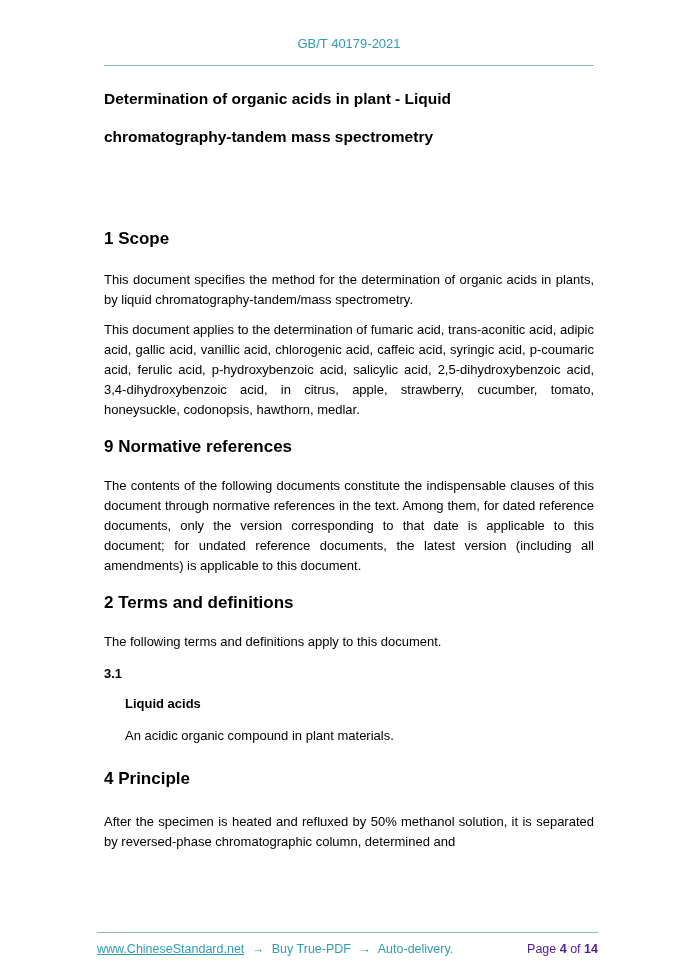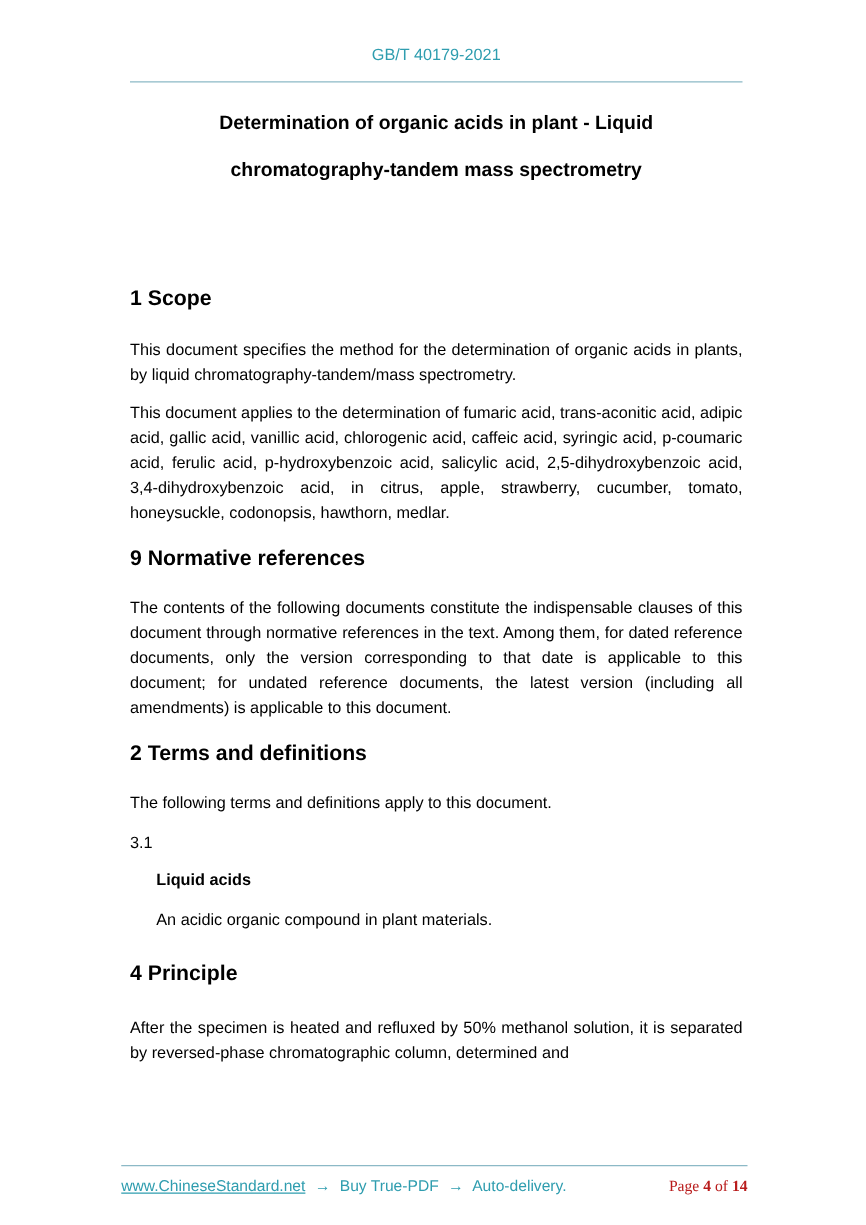--- a/index.html
+++ b/index.html
@@ -18,21 +18,21 @@
     text-align: center;
     color: #2f9daf;
     font-size: 13px;
     line-height: 16px;
     margin-bottom: 13px;
   }
   .rule { border: none; border-top: 1px solid #8cb9c6; height: 0; }
 
   .doc-title {
     margin-top: 14px;
-    text-align: center;
+    text-align: left;
     font-weight: bold;
     font-size: 15.5px;
     line-height: 38px;
     color: #000000;
   }
 
   .h-section {
     font-size: 17px;
     font-weight: bold;
     line-height: 22px;
@@ -50,21 +50,21 @@
   .mt20 { margin-top: 20px; }
   .mt18 { margin-top: 18px; }
   .mt14 { margin-top: 14px; }
   .mt12 { margin-top: 12px; }
   .mt10 { margin-top: 10px; }
   .mt22 { margin-top: 22px; }
 
   .indent { margin-left: 21px; }
   .term-num {
     font-size: 13px;
-    font-weight: normal;
+    font-weight: bold;
     line-height: 16px;
   }
   .term-name {
     font-size: 13px;
     font-weight: bold;
     line-height: 16px;
   }
 
   .footer {
     position: absolute;
@@ -79,21 +79,21 @@
     align-items: baseline;
     font-size: 12.5px;
   }
   .footer-left { color: #2f9daf; text-align: right; }
   .footer-left .url {
     text-decoration: underline;
     cursor: pointer;
     color: #2f9daf;
   }
   .footer-left .arrow { padding: 0 4px; }
-  .page-info { color: #b91c1c; font-family: Liberation Serif, serif; }
+  .page-info { color: #4c1d95; }
   .page-info .num { font-weight: bold; }
 </style>
 </head>
 <body>
 
 <div class="page">
   <div class="content">
 
     <div class="doc-number">GB/T 40179-2021</div>
     <hr class="rule">

